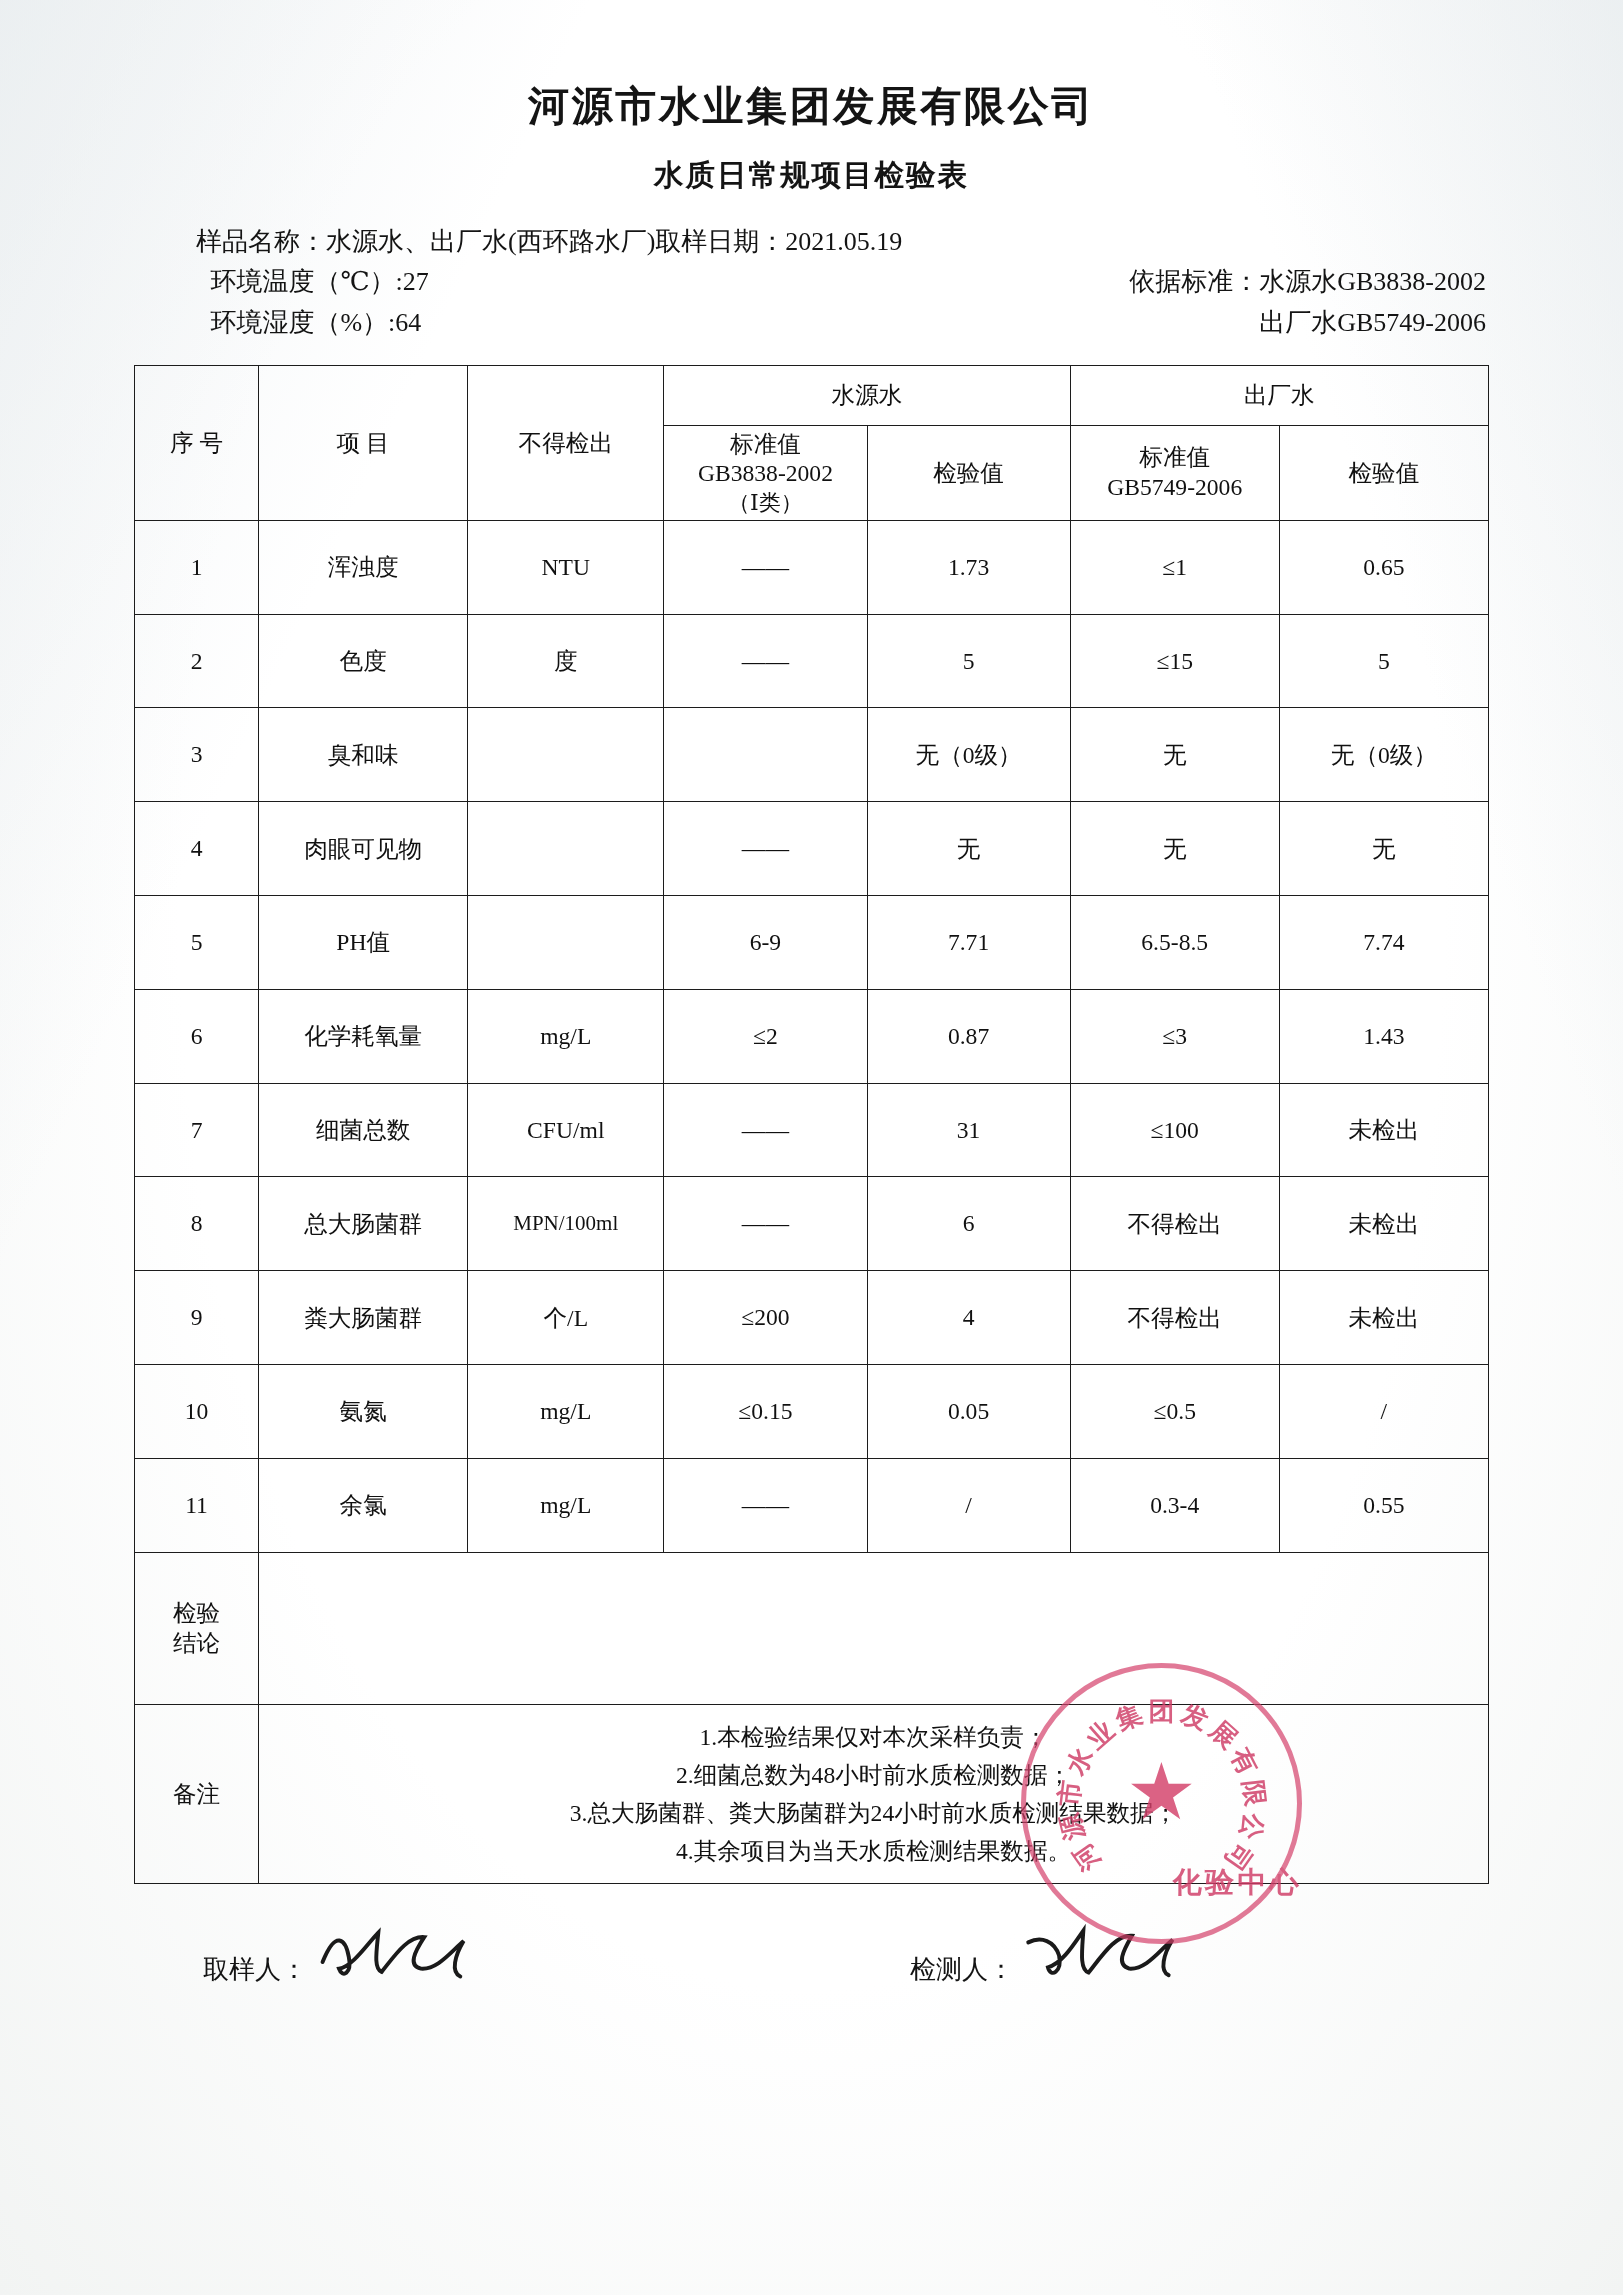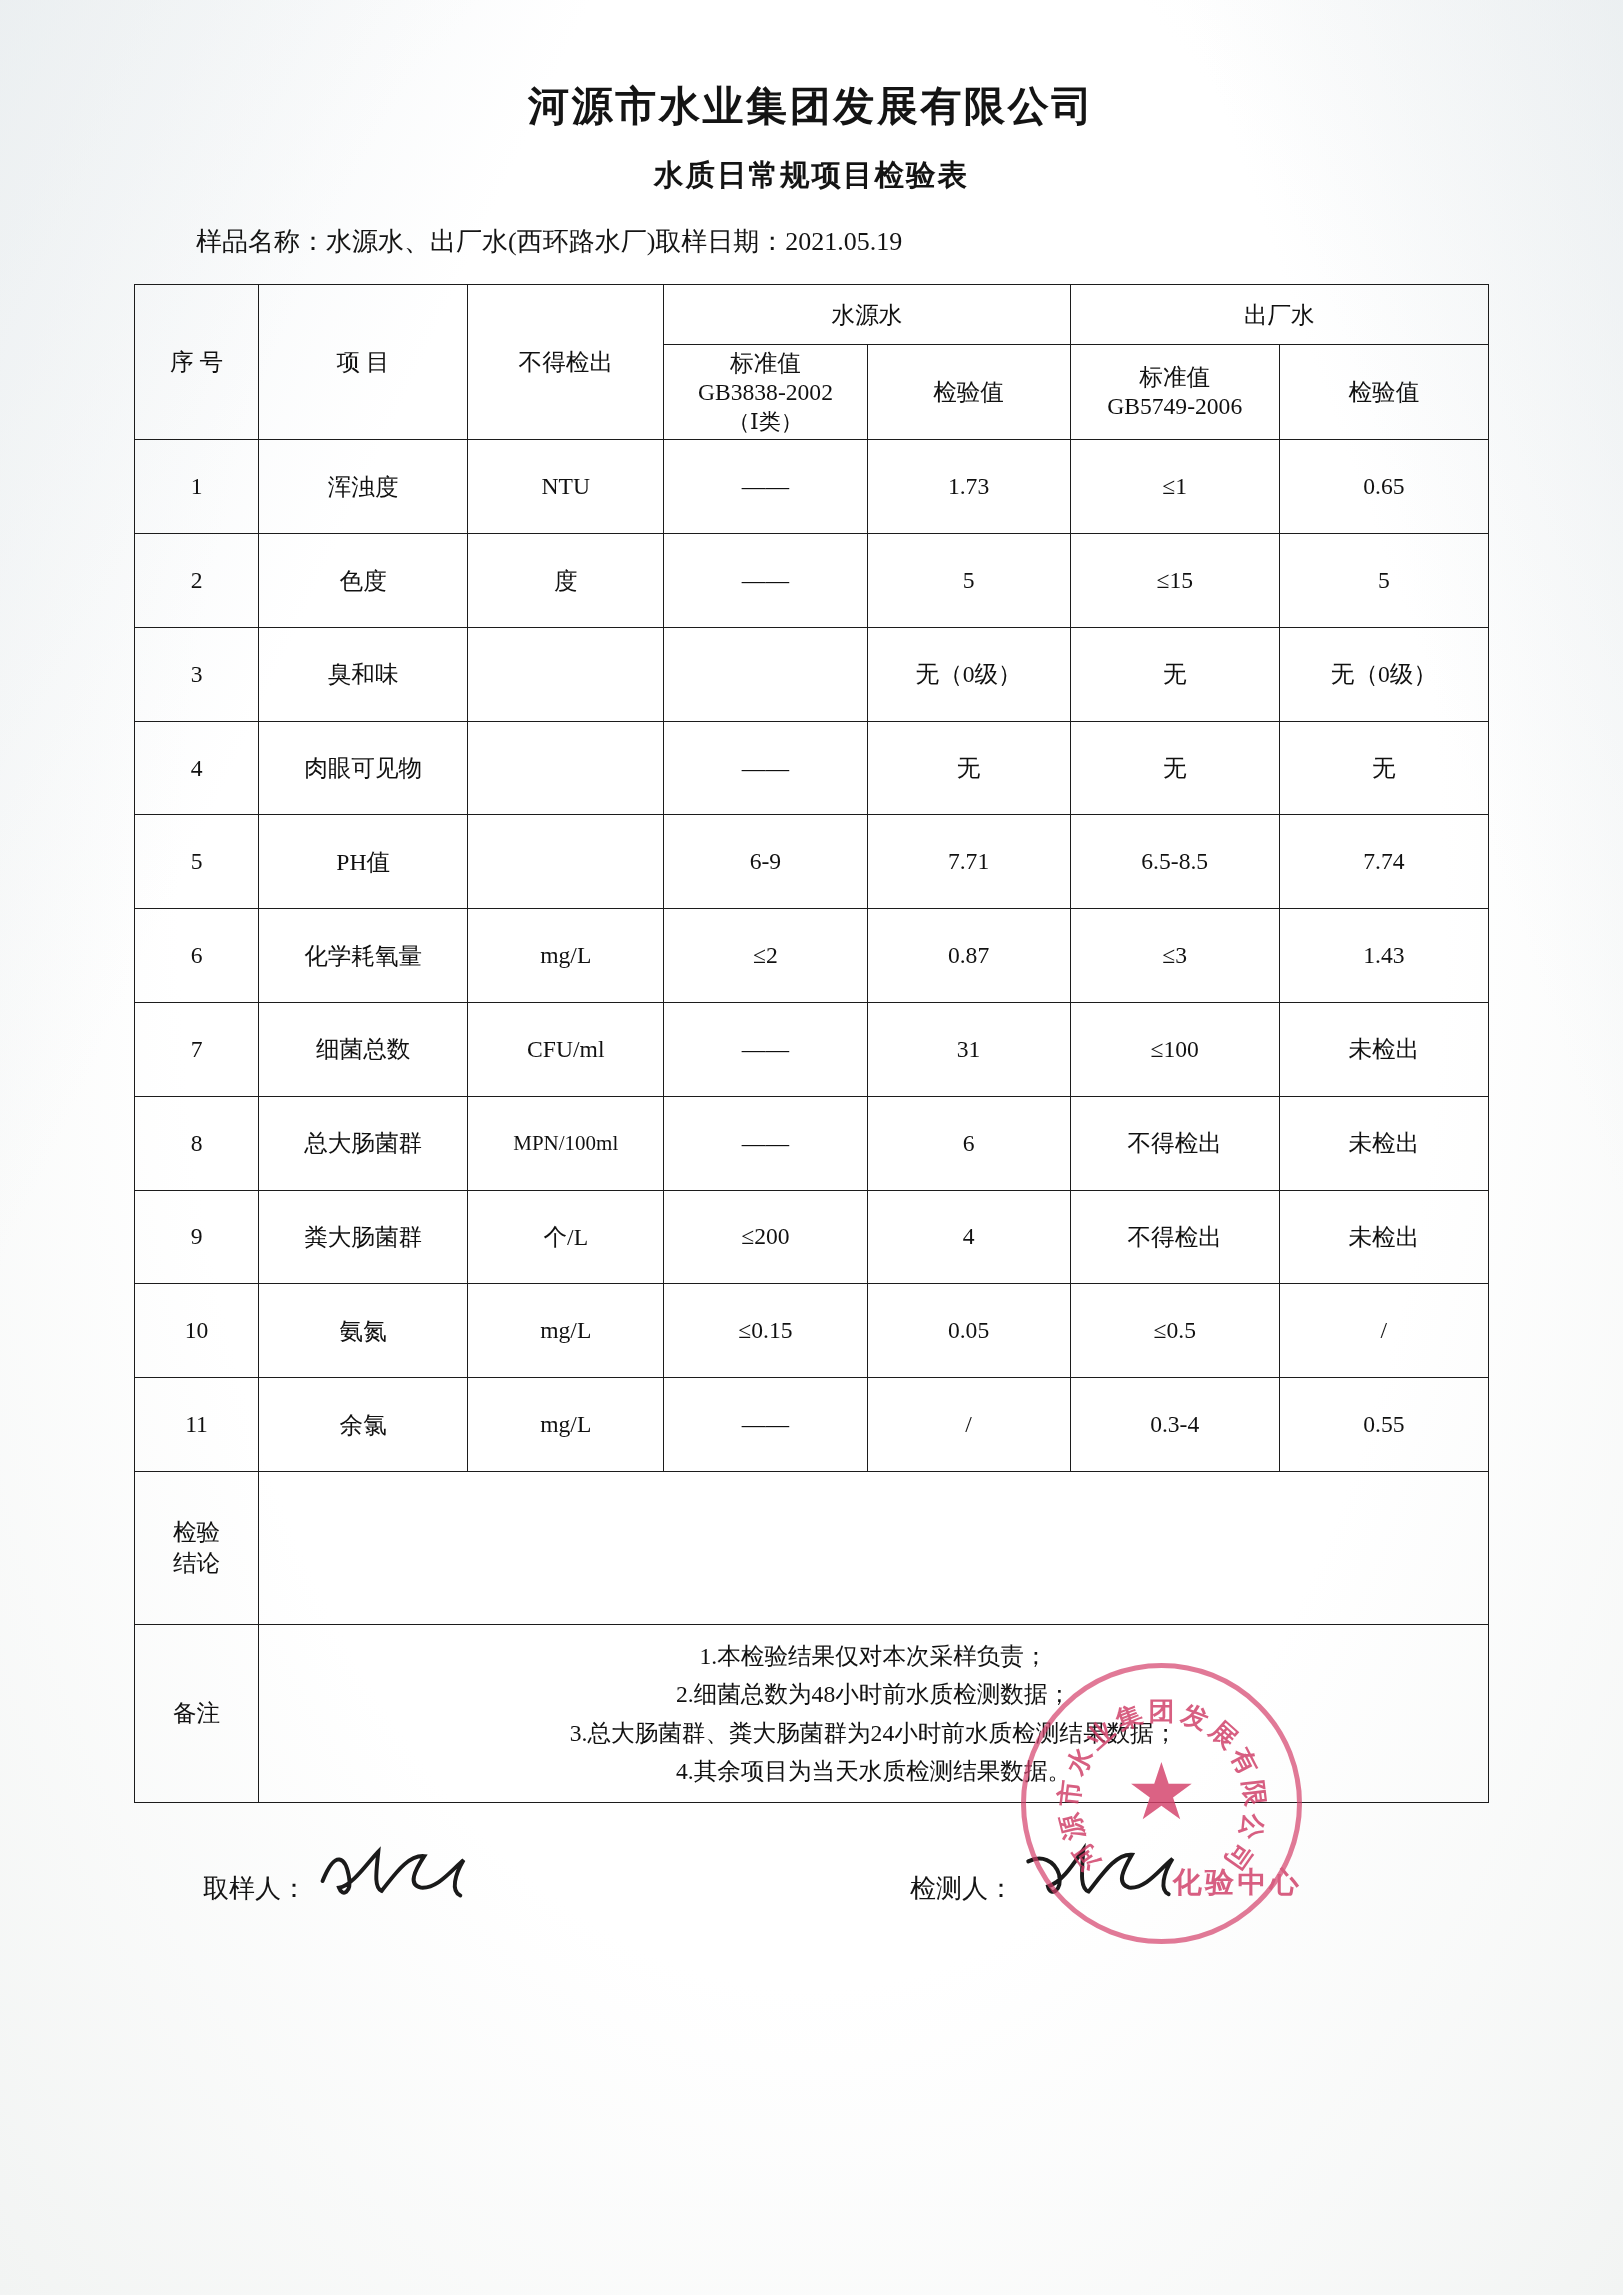--- a/index.html
+++ b/index.html
@@ -197,20 +197,36 @@
 
   <div class="content">
 
     <div class="title-main">河源市水业集团发展有限公司</div>
     <div class="title-sub">水质日常规项目检验表</div>
 
     <div class="meta">
       <div class="meta-row">
         <span class="left">
           <span>样品名称：</span><span class="val">水源水、出厂水(西环路水厂)</span><span>取样日期：</span><span class="val">2021.05.19</span>
+        </span>
+      </div>
+      <div class="meta-row indent">
+        <span class="left">
+          <span>环境温度（℃）:</span><span class="val">27</span>
+        </span>
+        <span class="right">
+          <span>依据标准：</span><span class="val">水源水GB3838-2002</span>
+        </span>
+      </div>
+      <div class="meta-row indent">
+        <span class="left">
+          <span>环境湿度（%）</span><span class="val">:64</span>
+        </span>
+        <span class="right">
+          <span class="val">出厂水GB5749-2006</span>
         </span>
       </div>
     </div>
 
     <table class="report">
       <colgroup>
         <col style="width:124px">
         <col style="width:209px">
         <col style="width:196px">
         <col style="width:203px">

